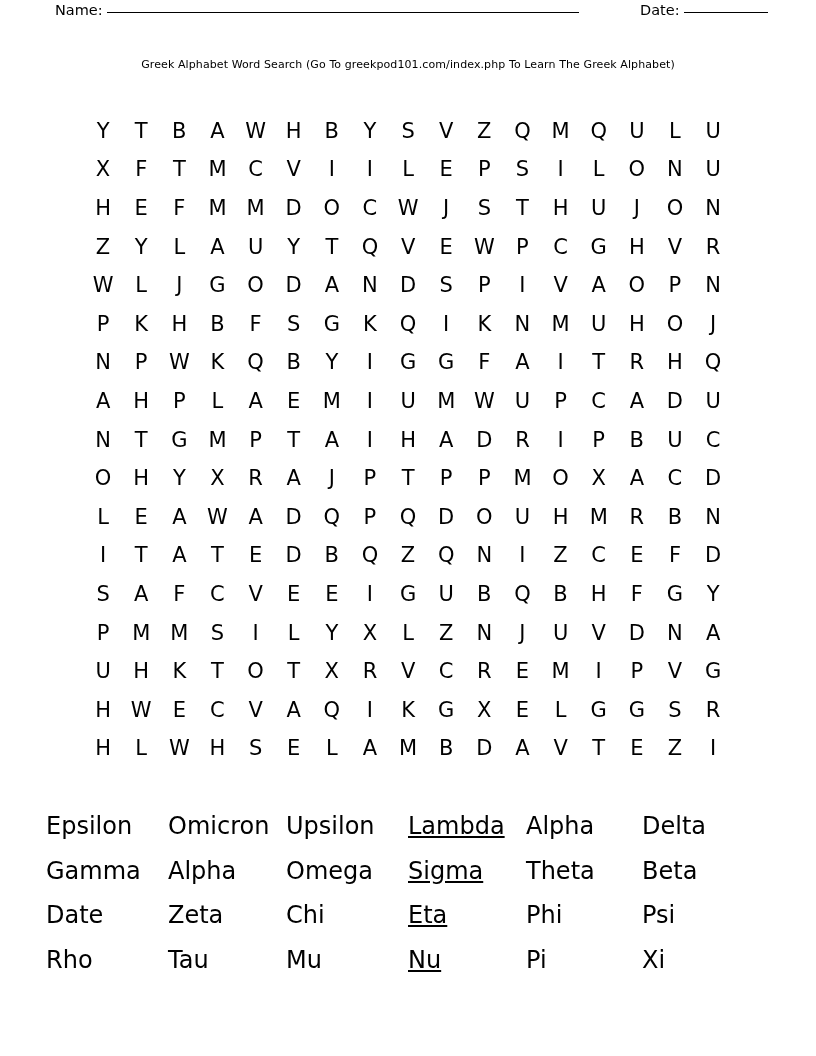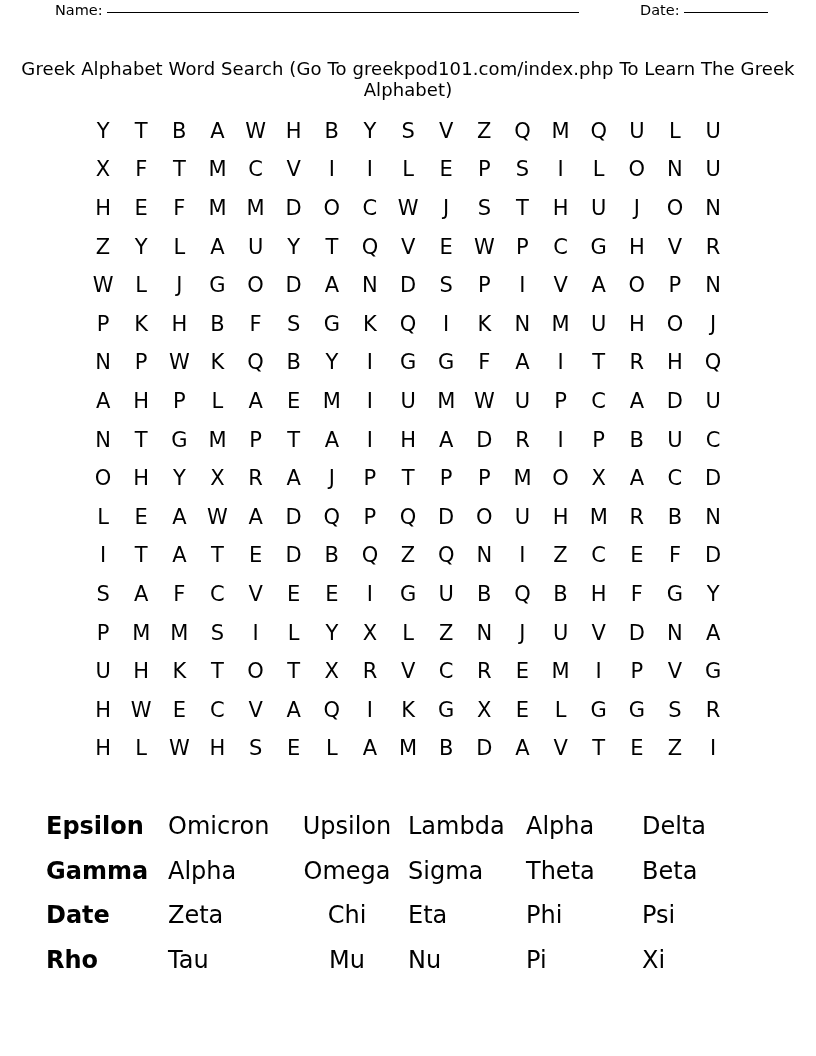--- a/index.html
+++ b/index.html
@@ -72,21 +72,21 @@
     top: -2px;
   }
 
   
   .title {
     position: absolute;
     top: 58px;
     left: 0;
     width: 816px;
     text-align: center;
-    font-size: 18px;
+    font-size: 11px;
     letter-spacing: 0.1px;
   }
 
   
   .grid {
     position: absolute;
     top: 112px;
     left: 84px;
     width: 648px;
   }
@@ -113,24 +113,24 @@
   .word-row {
     display: flex;
     height: 44.5px;
     align-items: baseline;
   }
   .word {
     font-size: 24px;
     line-height: 1;
     white-space: nowrap;
   }
-  .w0 { width: 122px; font-weight: bold; }
+  .w0 { width: 122px; }
   .w1 { width: 118px; }
-  .w2 { width: 122px; text-align: center; }
-  .w3 { width: 118px; }
+  .w2 { width: 122px; }
+  .w3 { width: 118px; text-decoration: underline; }
   .w4 { width: 116px; }
   .w5 { width: 120px; margin-top: 36px; }
 </style>
 </head>
 <body>
 
 <div class="page">
 
   <div class="header-row">
     <div class="name-block">

